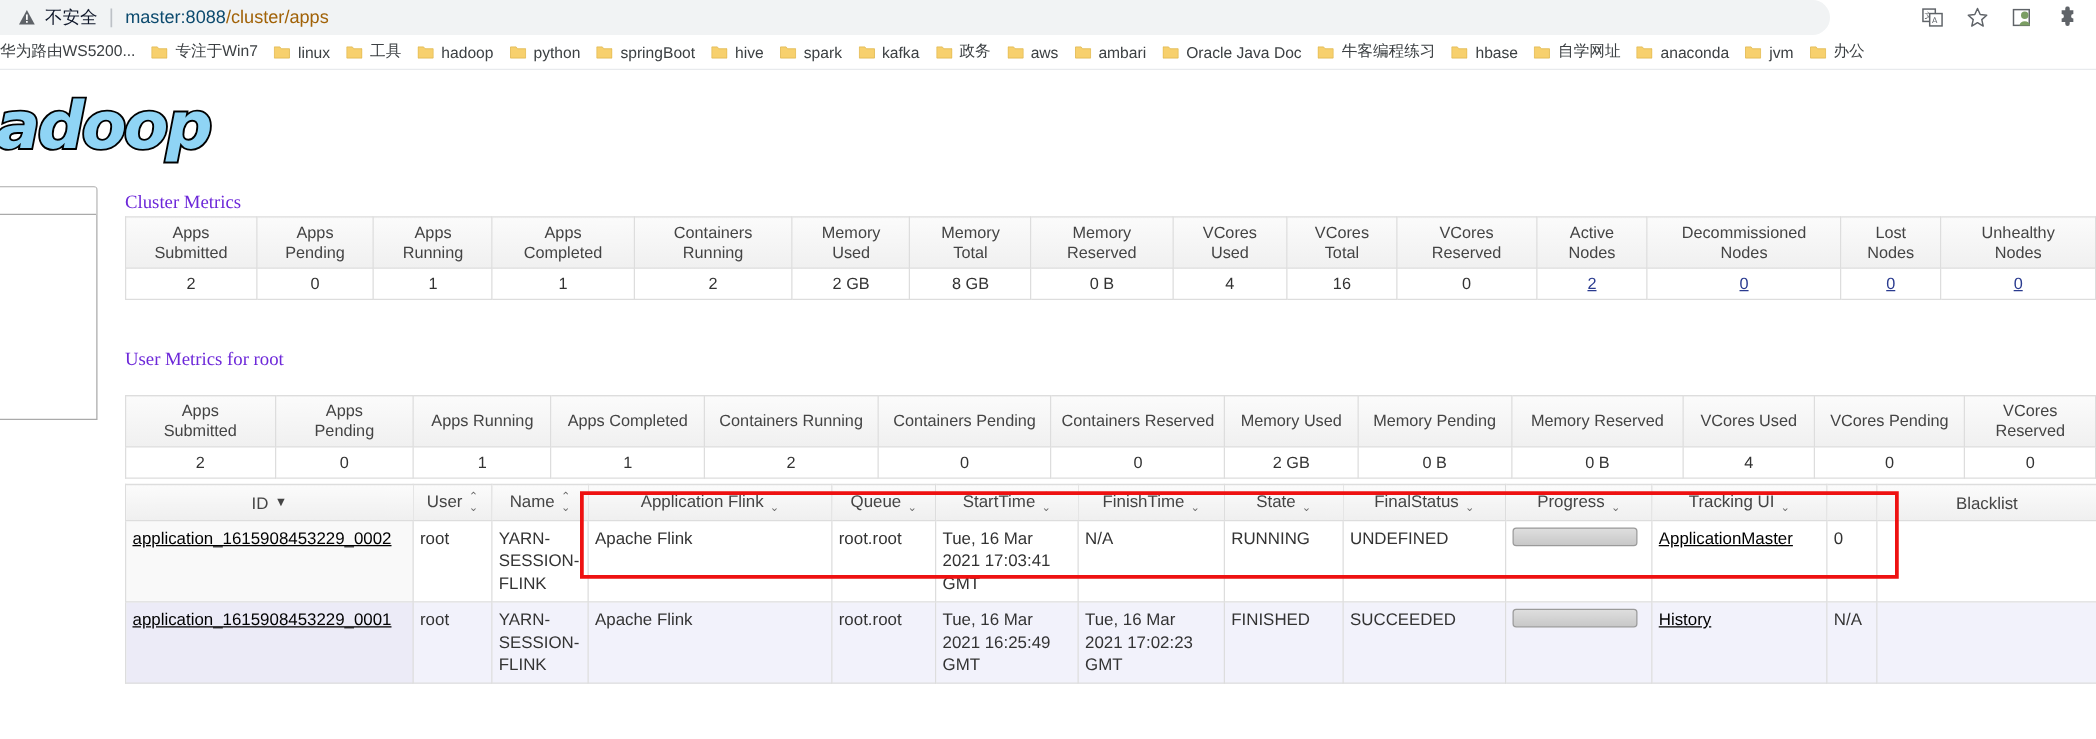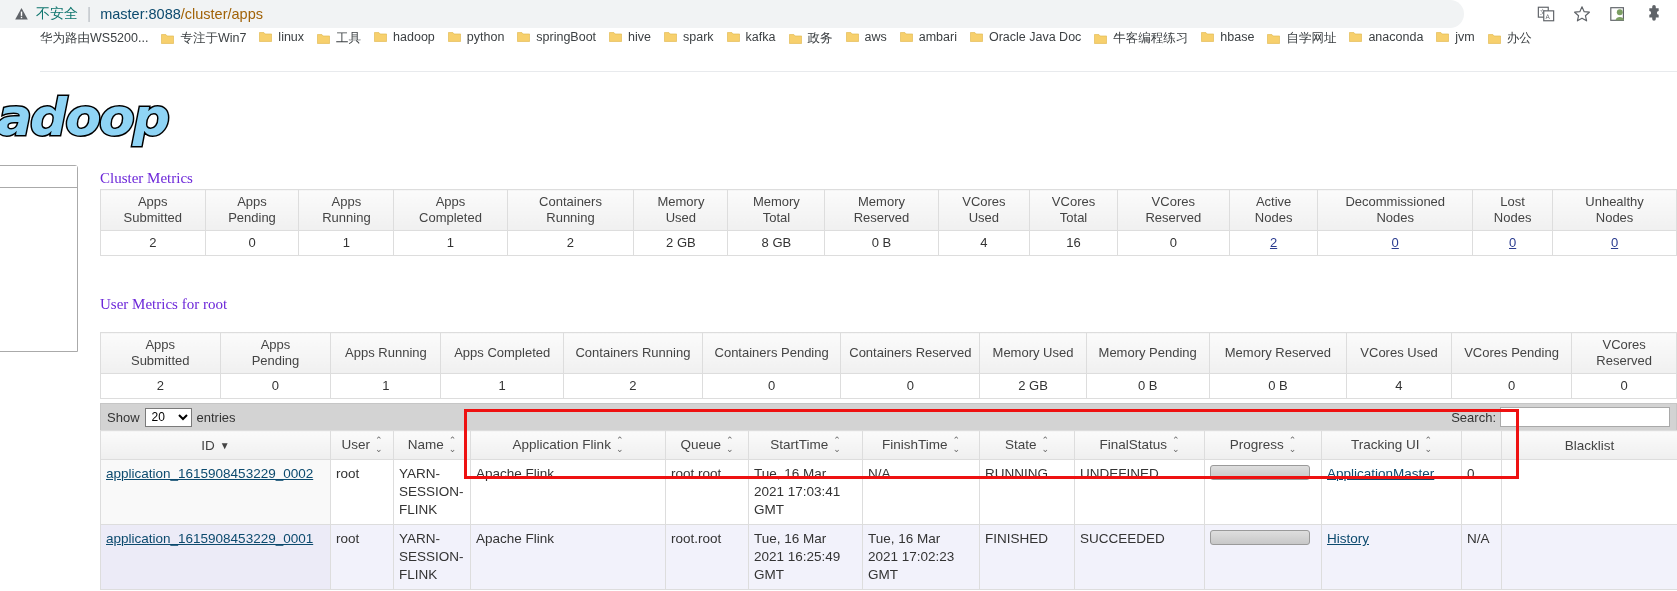--- a/index.html
+++ b/index.html
@@ -32,21 +32,21 @@
     font-size: 14.5px;
     color: #202124;
   }
   .warn-icon {
     width: 15px; height: 14px;
     margin-right: 7px;
     flex: none;
     position: relative; top: 0px;
   }
   .not-secure {
-    color: #0f766e;
+    color: #0f172a;
     font-size: 14px;
     white-space: nowrap;
     text-align: right;
   }
   .url-sep {
     color: #bdc1c6;
     margin: 0 9px;
     font-weight: 300;
     font-size: 16px;
   }
@@ -64,30 +64,29 @@
     height: 28px;
     display: flex;
     align-items: center;
     gap: 18px;
     padding-right: 6px;
   }
   .chrome-actions .ci { width: 18px; height: 18px; display:block; }
 
   
   .bookmarks {
-    height: 44px;
+    height: 28px;
     background: #ffffff;
     display: flex;
-    align-items: flex-start;
+    align-items: center;
     gap: 0px;
     padding-left: 0px;
     overflow: hidden;
     white-space: nowrap;
     border-bottom: 1px solid #e8eaed;
-    margin-left: 40px;
   }
   .bm {
     display: flex;
     align-items: center;
     font-size: 12.5px;
     color: #3c4043;
     padding: 2px 7px 2px 6px;
     border-radius: 4px;
     flex: none;
   }
@@ -260,21 +259,21 @@
     border-top: none;
     padding: 5px 5px;
     vertical-align: top;
     line-height: 18px;
   }
   table.apps tbody tr.odd td { background: #ffffff; }
   table.apps tbody tr.even td { background: #f2f2fb; }
   table.apps tbody tr.odd td.sorted { background: #f9f9f9; }
   table.apps tbody tr.even td.sorted { background: #ecebf7; }
   .applink {
-    color: #0c4a6e;
+    color: #000000;
     text-decoration: underline;
     white-space: nowrap;
   }
   .sortglyph {
     display: inline-block;
     margin-left: 5px;
     font-size: 9px;
     color: #666;
     line-height: 9px;
     vertical-align: middle;
@@ -599,31 +598,20 @@
           <td>0 B</td>
           <td>0 B</td>
           <td>4</td>
           <td>0</td>
           <td>0</td>
         </tr>
       </tbody>
   </table>
 
   <div class="dt-wrap">
-    <div class="dt-toolbar">
-      <div class="dt-show">
-        <span>Show</span>
-        <select class="dt-select" id="page-size-select"><option value="20">20</option><option value="50">50</option><option value="100">100</option></select>
-        <span>entries</span>
-      </div>
-      <div class="dt-search">
-        <span>Search:</span>
-        <input type="text" value="" style="">
-      </div>
-    </div>
 
     <table class="apps" id="applications-table">
       <colgroup>
         <col style="width:230px">
           <col style="width:63px">
           <col style="width:77px">
           <col style="width:195px">
         <col style="width:83px">
           <col style="width:114px">
           <col style="width:117px">

